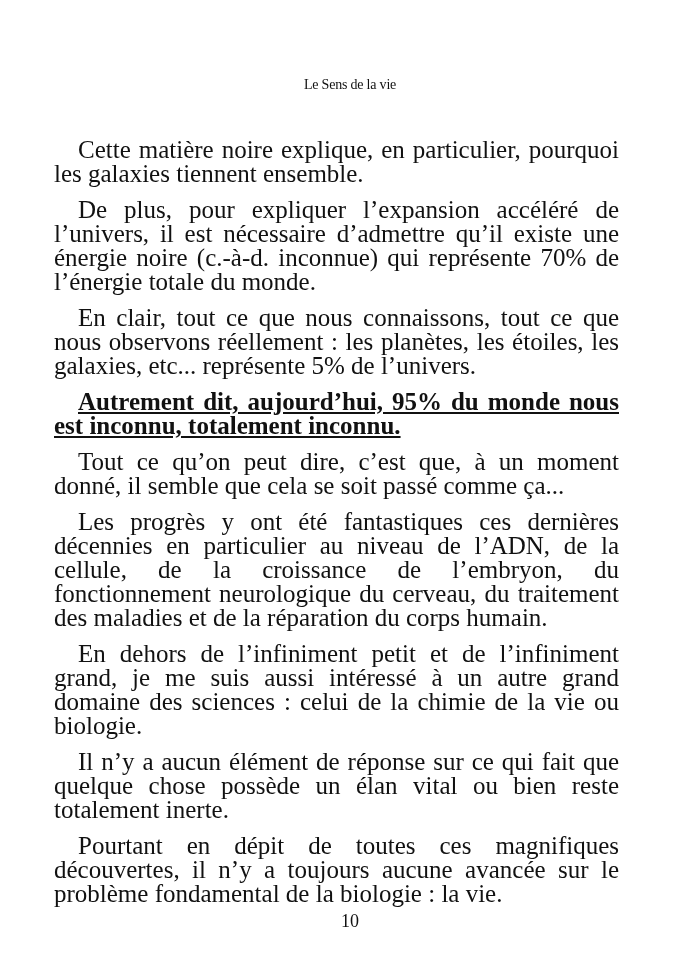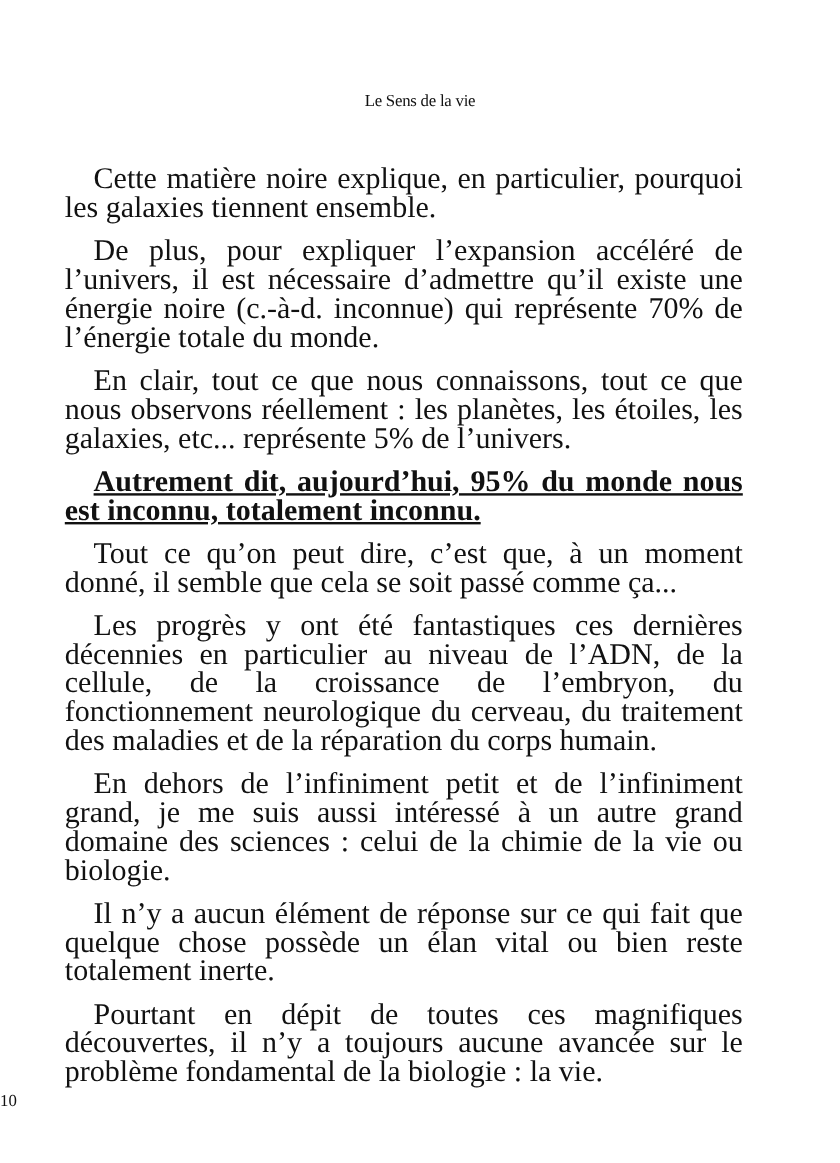--- a/index.html
+++ b/index.html
@@ -5,21 +5,21 @@
   html, body { margin: 0; padding: 0; background: #ffffff; }
   body { width: 700px; height: 969px; position: relative; overflow: hidden;
          font-family: "Liberation Serif", "DejaVu Serif", serif; color: #111; }
   .running-head { position: absolute; top: 32px; left: 0; width: 700px; text-align: center;
                   font-size: 14px; letter-spacing: -0.2px; margin-top: 45px; }
   .body-text { position: absolute; top: 94px; left: 54px; width: 565px;
                font-size: 25px; line-height: 24px; margin-top: 44px; }
   .body-text p { margin: 0 0 12px 0; text-indent: 24px; text-align: justify; }
   .body-text p.tight { margin-bottom: 0; }
   .body-text p.bold { font-weight: bold; text-decoration: underline; }
-  .folio { position: absolute; top: 911px; left: 0; width: 700px; font-size: 14px; }
+  .folio { position: absolute; top: 911px; left: 0; width: 700px; text-align: center; font-size: 18px; }
 </style>
 </head>
 <body>
 
 <div class="running-head">Le Sens de la vie</div>
 
 <div class="body-text">
   <p>Cette matière noire explique, en particulier, pourquoi les galaxies tiennent ensemble.</p>
   <p>De plus, pour expliquer l’expansion accéléré de l’univers, il est nécessaire d’admettre qu’il existe une énergie noire (c.-à-d. inconnue) qui représente 70% de l’énergie totale du monde.</p>
   <p>En clair, tout ce que nous connaissons, tout ce que nous observons réellement : les planètes, les étoiles, les galaxies, etc... représente 5% de l’univers.</p>

